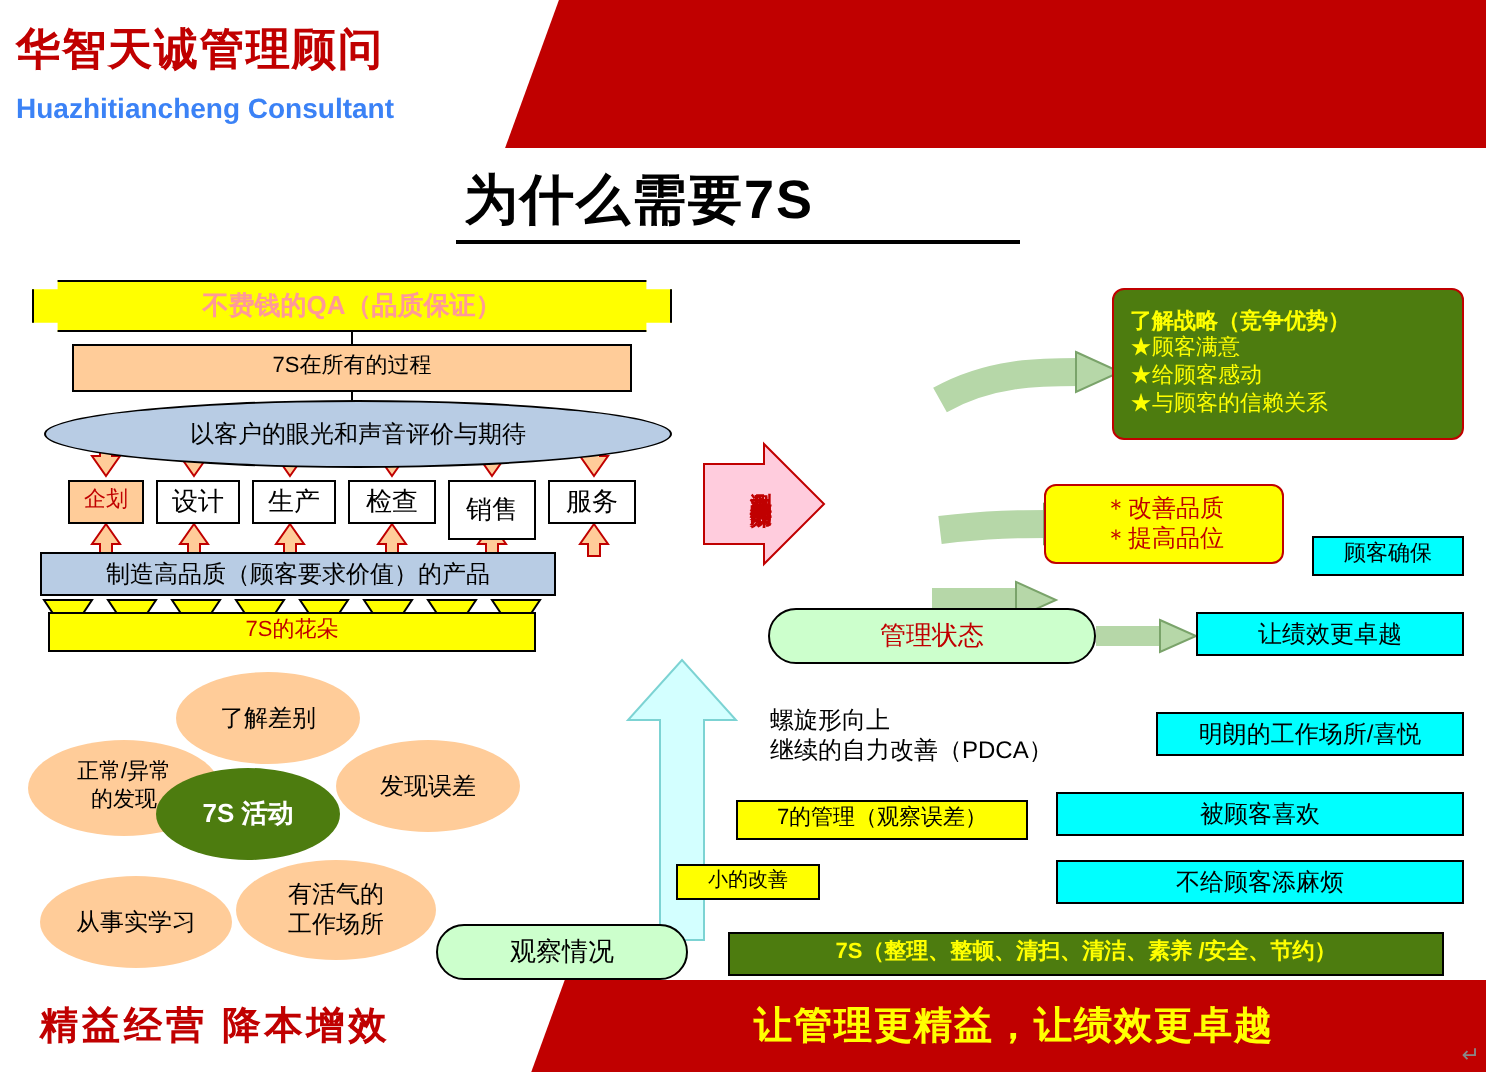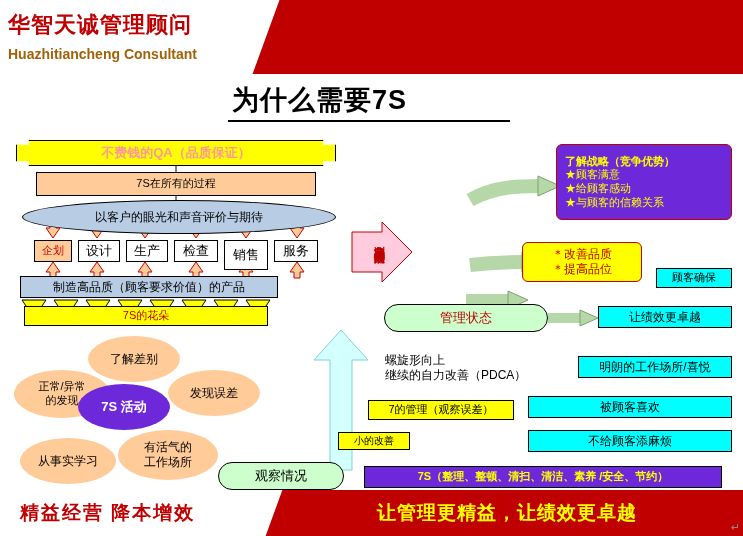--- a/index.html
+++ b/index.html
@@ -33,21 +33,21 @@
     font-weight: bold;
     color: #c00000;
     letter-spacing: 1px;
     white-space: nowrap;
   }
   .hdr-left .en {
     position: absolute;
     left: 8px; top: 46px;
     font-size: 14px;
     font-weight: bold;
-    color: #a16207;
+    color: #3b82f6;
     white-space: nowrap;
   }
   .hdr-right {
     position: absolute;
     left: 246px; top: 0;
     width: 497px; height: 74px;
     background: #c00000;
     z-index: 4;
   }
   .hdr-wedge {
@@ -165,21 +165,21 @@
     padding: 1px 3px;
     white-space: pre-line;
   }
   .b-thin { border: 1px solid #000000; }
   .b-red { border: 1px solid #c00000; }
 
   .yellow { background: #ffff00; }
   .peach  { background: #ffcc99; }
   .blue   { background: #b8cce4; }
   .cyan   { background: #00ffff; }
-  .magenta{ background: #6d28d9; }
+  .magenta{ background: #4d7c0f; }
   .ltgreen{ background: #ccffcc; }
   .white  { background: #ffffff; }
 
   
   .banner {
     position: absolute;
     background: #ffff00;
     border: 1px solid #000000;
     box-sizing: border-box;
     display: flex;

